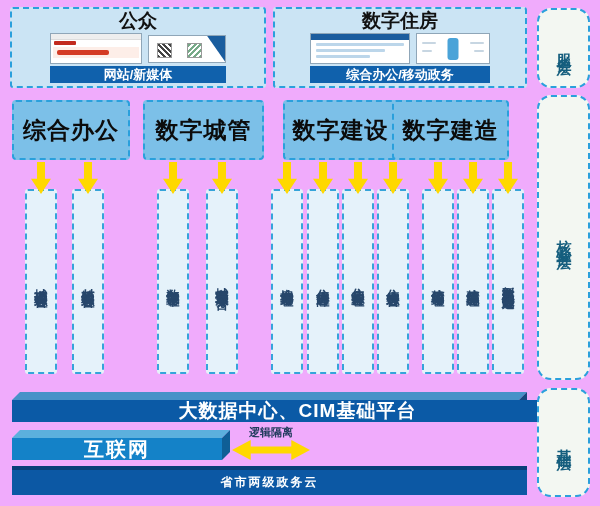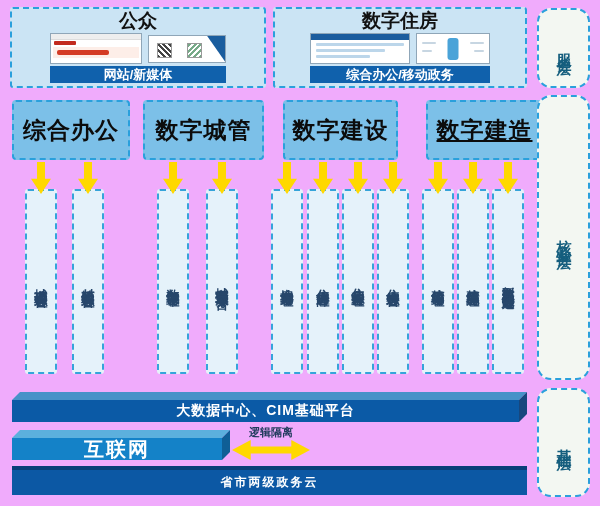--- a/index.html
+++ b/index.html
@@ -115,21 +115,21 @@
 
   <div class="hdr" style="left:12px;width:118px;">
     <span>综合办公</span>
   </div>
   <div class="hdr" style="left:143px;width:121px;">
     <span>数字城管</span>
   </div>
   <div class="hdr" style="left:283px;width:115px;">
     <span>数字建设</span>
   </div>
-  <div class="hdr" style="left:426px;width:117px;text-decoration:underline;">
+  <div class="hdr" style="left:392px;width:117px;">
     <span>数字建造</span>
   </div>
 
   <div class="colwrap" style="left:25px;">
     <div class="down-arrow"></div>
     <div class="colbox">
         <span>城市建设综合管理</span>
       </div>
   </div>
   <div class="colwrap" style="left:72px;">
@@ -193,21 +193,21 @@
       </div>
   </div>
 
   <div class="layerbox" style="top:95px;height:285px;">
     <span>核心业务层</span>
   </div>
 
   <div class="bar3d" style="left:12px;top:400px;width:507px;height:22px;">
     <div class="bevel-top bevel-dark"></div>
     <div class="bevel-right bevelr-dark"></div>
-    <div class="face bar-dark" style="font-size:14px;letter-spacing:1px;">大数据中心、CIM基础平台</div>
+    <div class="face bar-dark" style="font-size:19px;letter-spacing:1px;padding-left:32px;">大数据中心、CIM基础平台</div>
   </div>
 
   <div class="bar3d" style="left:12px;top:438px;width:210px;height:22px;">
     <div class="bevel-top bevel-mid"></div>
     <div class="bevel-right bevelr-mid"></div>
     <div class="face bar-mid" style="font-size:20px;letter-spacing:2px;">互联网</div>
   </div>
 
   <div class="iso-label">逻辑隔离</div>
   <div class="iso-arrow"></div>

